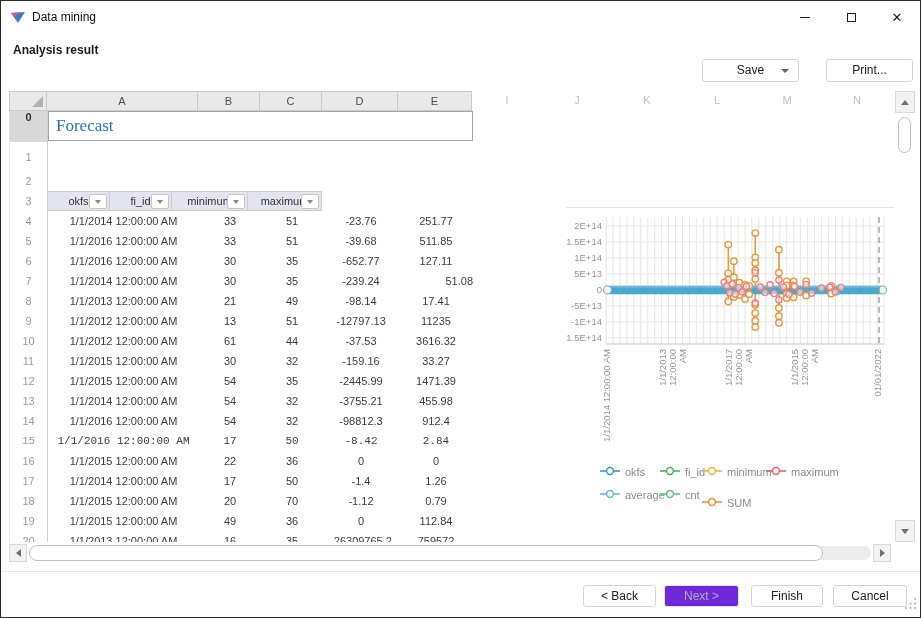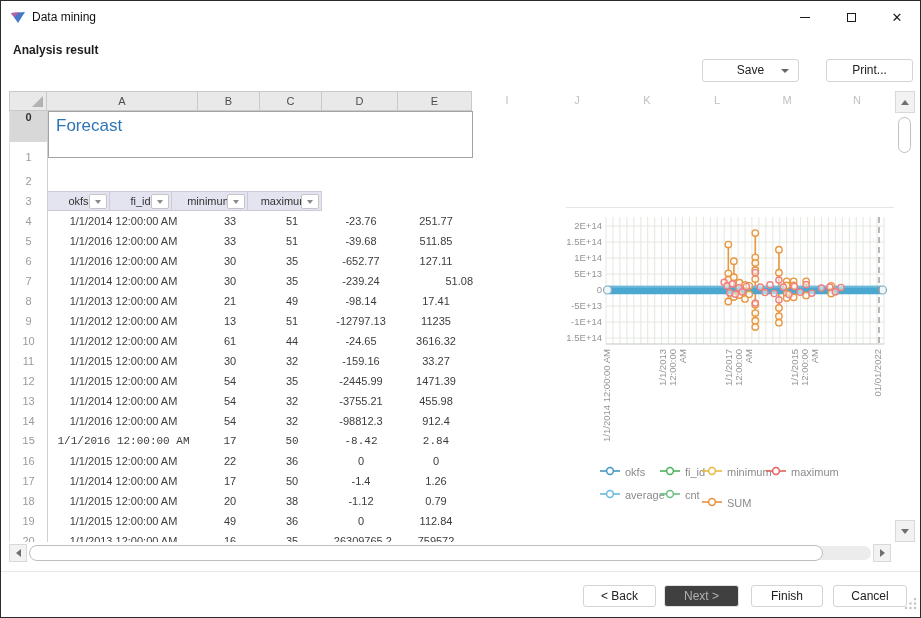--- a/index.html
+++ b/index.html
@@ -72,21 +72,21 @@
 
   
   .chart { position:absolute; left:565px; top:206px; width:328px; height:300px; border-top:1px solid #e5e5e5; padding-top:2px; }
   .yt, .xt { font-family:"Liberation Sans",sans-serif; font-size:9.5px; fill:#949494; }
   .legend { position:relative; width:100%; height:46px; margin-top:2px; }
   .legend-item { position:absolute; display:flex; align-items:center; gap:4px; font-size:11px; color:#8b8b8b; white-space:nowrap; }
 
   
   .separator { position:absolute; left:0; top:570px; width:921px; height:1px; background:#e8e8e8; }
   .foot-btn { position:absolute; top:584px; height:22px; line-height:20px; width:73px; }
-  .foot-btn.disabled { background:#404040; color:#b0b0b0; border-color:#e3e3e3; }
+  .foot-btn.disabled { background:#6d28d9; color:#b0b0b0; border-color:#e3e3e3; }
   .resize-grip { position:absolute; right:3px; bottom:3px; }
 </style>
 </head>
 <body>
 
 <div class="window">
 
   <div class="titlebar">
     <span class="app-icon">
       <svg width="16" height="13" viewBox="0 0 16 13">
@@ -134,21 +134,21 @@
         <div class="fcell">J</div>
         <div class="fcell">K</div>
         <div class="fcell">L</div>
         <div class="fcell">M</div>
         <div class="fcell">N</div>
       </div>
 
     <div class="grid-body" id="grid-rows">
         <div class="grow" style="height: 31px;">
           <div class="numcell sel">0</div>
-          <div class="cell title-cell" style="width: 425px; height: 47px;">Forecast</div>
+          <div class="cell title-cell" style="width: 425px; height: 30px; font-family: Liberation Serif, serif;">Forecast</div>
         </div>
         <div class="grow" style="height: 30px;">
           <div class="numcell" style="line-height: 30px;">1</div>
         </div>
         <div class="grow" style="height: 19px;">
           <div class="numcell" style="line-height: 19px;">2</div>
         </div>
         <div class="grow" style="height: 20px;">
           <div class="numcell" style="line-height: 20px;">3</div>
           <div class="cell filter-cell" style="width: 62px; height: 20px;"><span>okfs</span><span class="filter-btn">
@@ -210,21 +210,21 @@
           <div class="cell" style="width: 62px; line-height: 20px;">13</div>
           <div class="cell" style="width: 62px; line-height: 20px;">51</div>
           <div class="cell" style="width: 76px; line-height: 20px;">-12797.13</div>
           <div class="cell" style="width: 74px; line-height: 20px;">11235</div>
         </div>
         <div class="grow" style="height: 20px;">
           <div class="numcell" style="line-height: 20px;">10</div>
           <div class="cell" style="width: 151px; line-height: 20px;">1/1/2012 12:00:00 AM</div>
           <div class="cell" style="width: 62px; line-height: 20px;">61</div>
           <div class="cell" style="width: 62px; line-height: 20px;">44</div>
-          <div class="cell" style="width: 76px; line-height: 20px;">-24.65</div>
+          <div class="cell" style="width: 76px; line-height: 20px;">-37.53</div>
           <div class="cell" style="width: 74px; line-height: 20px;">3616.32</div>
         </div>
         <div class="grow" style="height: 20px;">
           <div class="numcell" style="line-height: 20px;">11</div>
           <div class="cell" style="width: 151px; line-height: 20px;">1/1/2015 12:00:00 AM</div>
           <div class="cell" style="width: 62px; line-height: 20px;">30</div>
           <div class="cell" style="width: 62px; line-height: 20px;">32</div>
           <div class="cell" style="width: 76px; line-height: 20px;">-159.16</div>
           <div class="cell" style="width: 74px; line-height: 20px;">33.27</div>
         </div>
@@ -273,21 +273,21 @@
           <div class="cell" style="width: 151px; line-height: 20px;">1/1/2014 12:00:00 AM</div>
           <div class="cell" style="width: 62px; line-height: 20px;">17</div>
           <div class="cell" style="width: 62px; line-height: 20px;">50</div>
           <div class="cell" style="width: 76px; line-height: 20px;">-1.4</div>
           <div class="cell" style="width: 74px; line-height: 20px;">1.26</div>
         </div>
         <div class="grow" style="height: 20px;">
           <div class="numcell" style="line-height: 20px;">18</div>
           <div class="cell" style="width: 151px; line-height: 20px;">1/1/2015 12:00:00 AM</div>
           <div class="cell" style="width: 62px; line-height: 20px;">20</div>
-          <div class="cell" style="width: 62px; line-height: 20px;">38</div>
+          <div class="cell" style="width: 62px; line-height: 20px;">70</div>
           <div class="cell" style="width: 76px; line-height: 20px;">-1.12</div>
           <div class="cell" style="width: 74px; line-height: 20px;">0.79</div>
         </div>
         <div class="grow" style="height: 20px;">
           <div class="numcell" style="line-height: 20px;">19</div>
           <div class="cell" style="width: 151px; line-height: 20px;">1/1/2015 12:00:00 AM</div>
           <div class="cell" style="width: 62px; line-height: 20px;">49</div>
           <div class="cell" style="width: 62px; line-height: 20px;">36</div>
           <div class="cell" style="width: 76px; line-height: 20px;">0</div>
           <div class="cell" style="width: 74px; line-height: 20px;">112.84</div>

